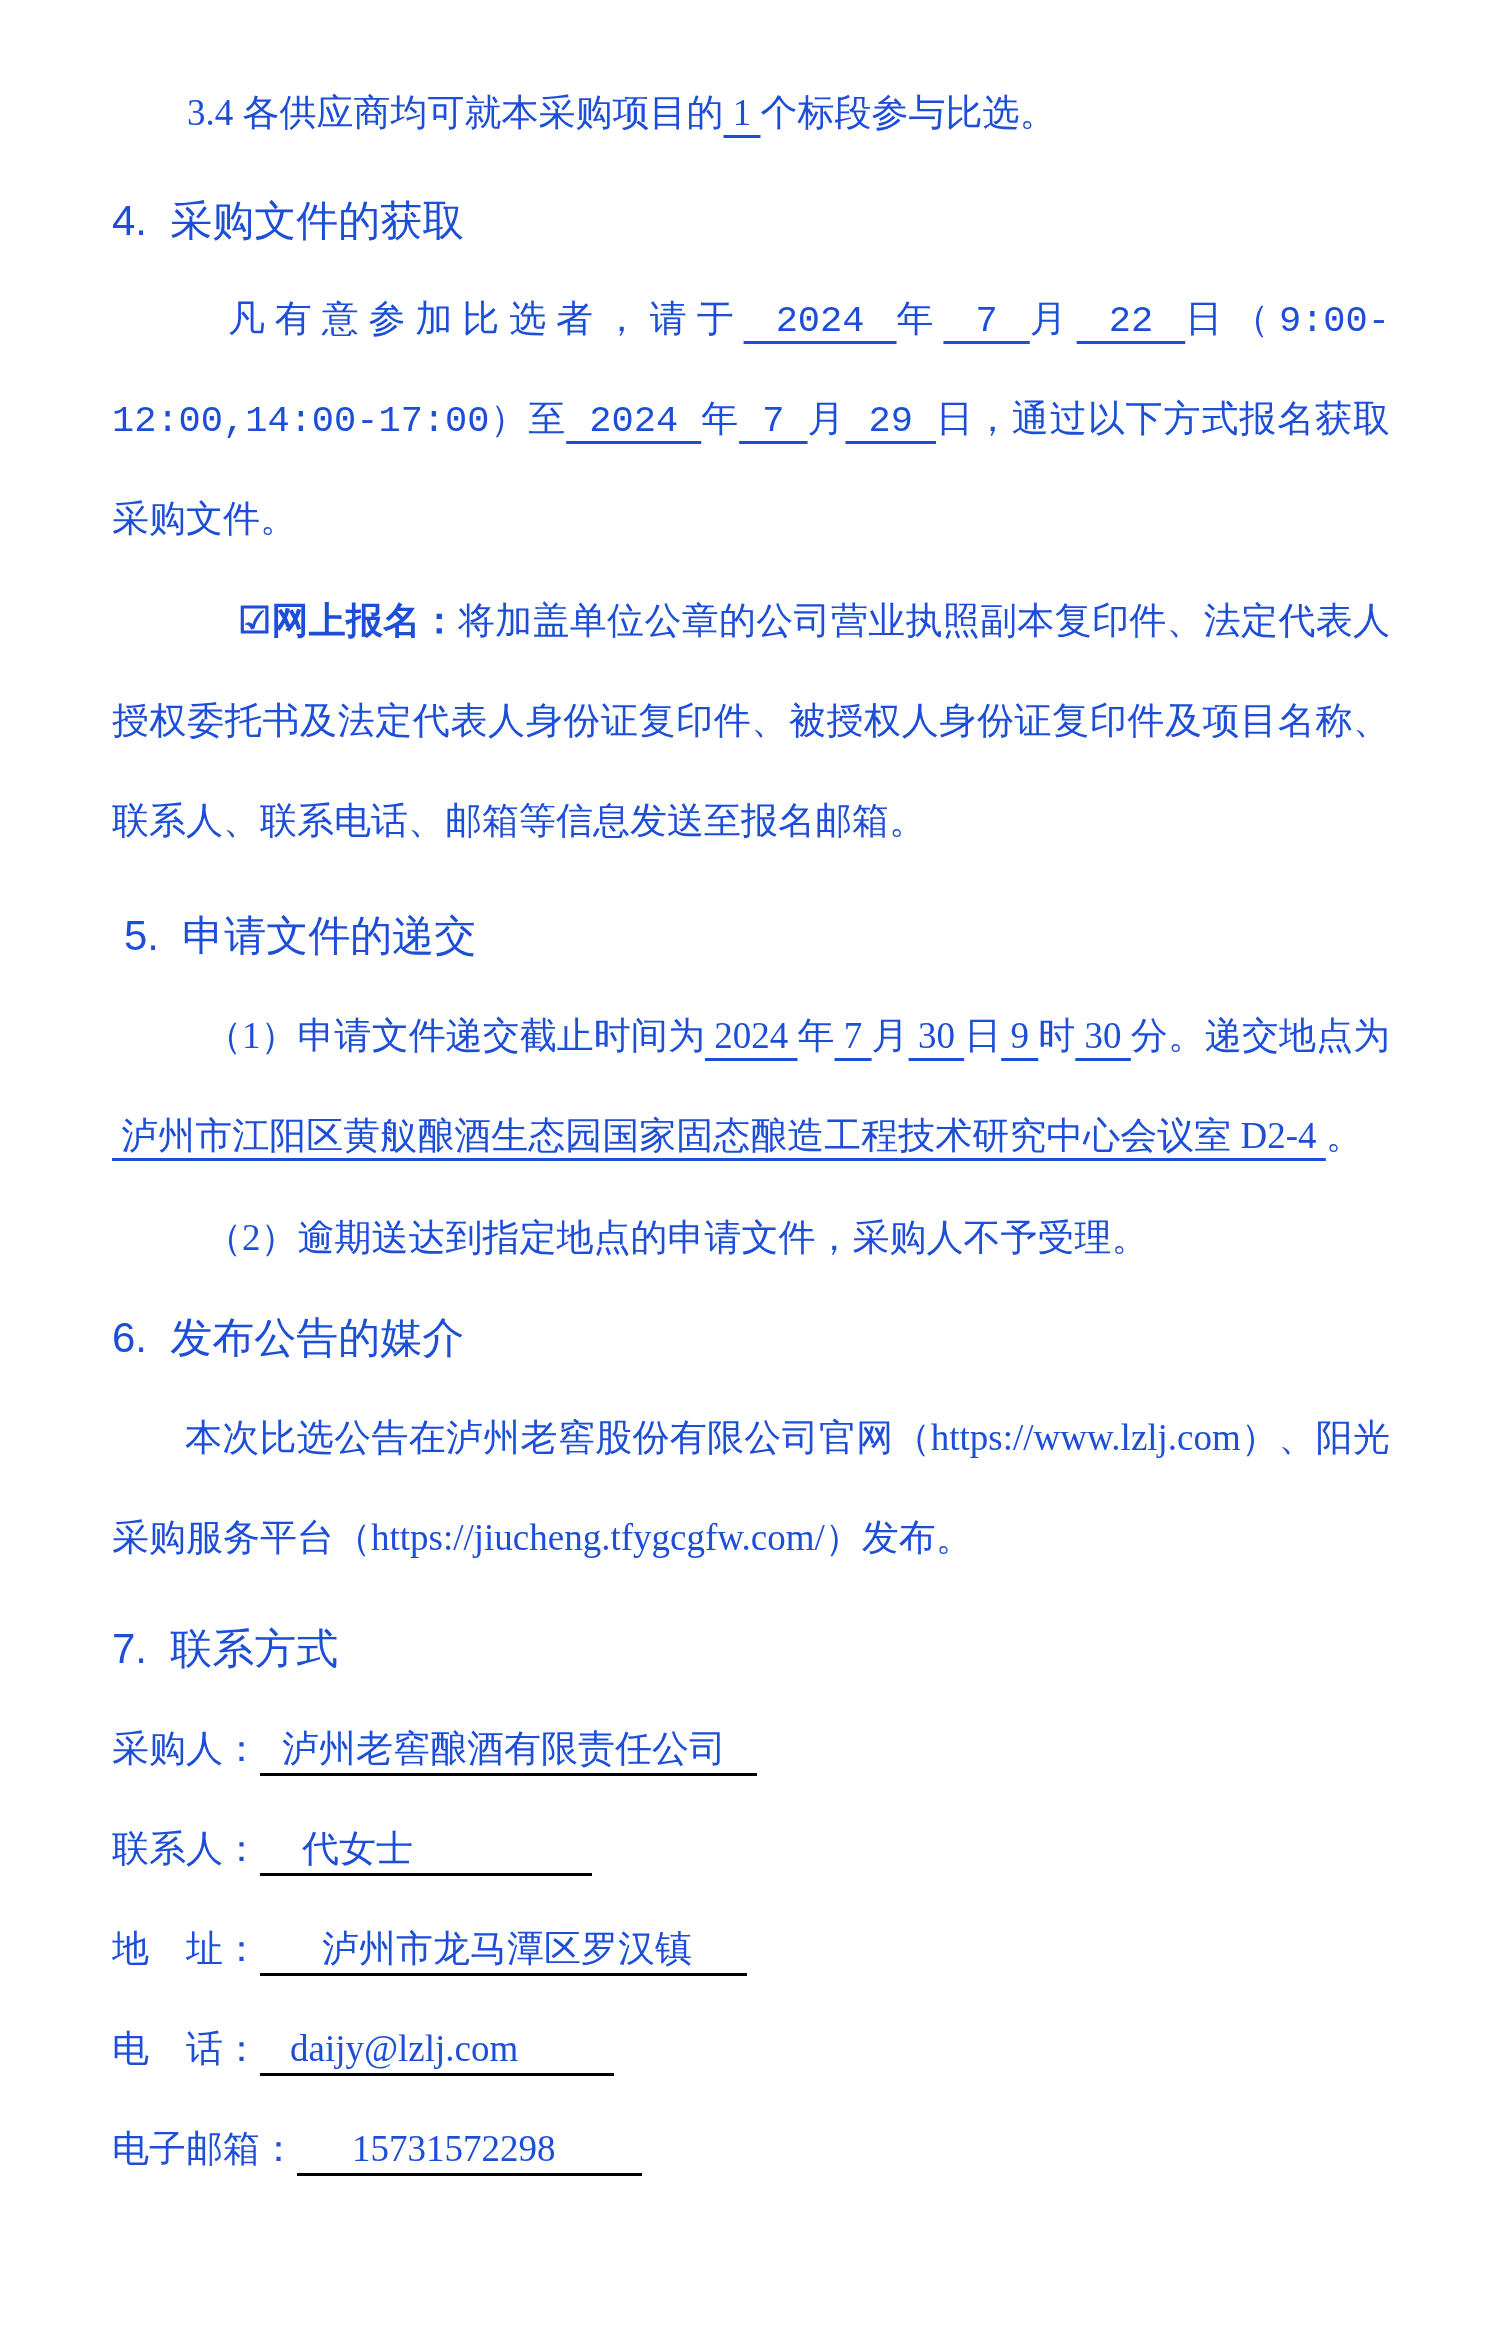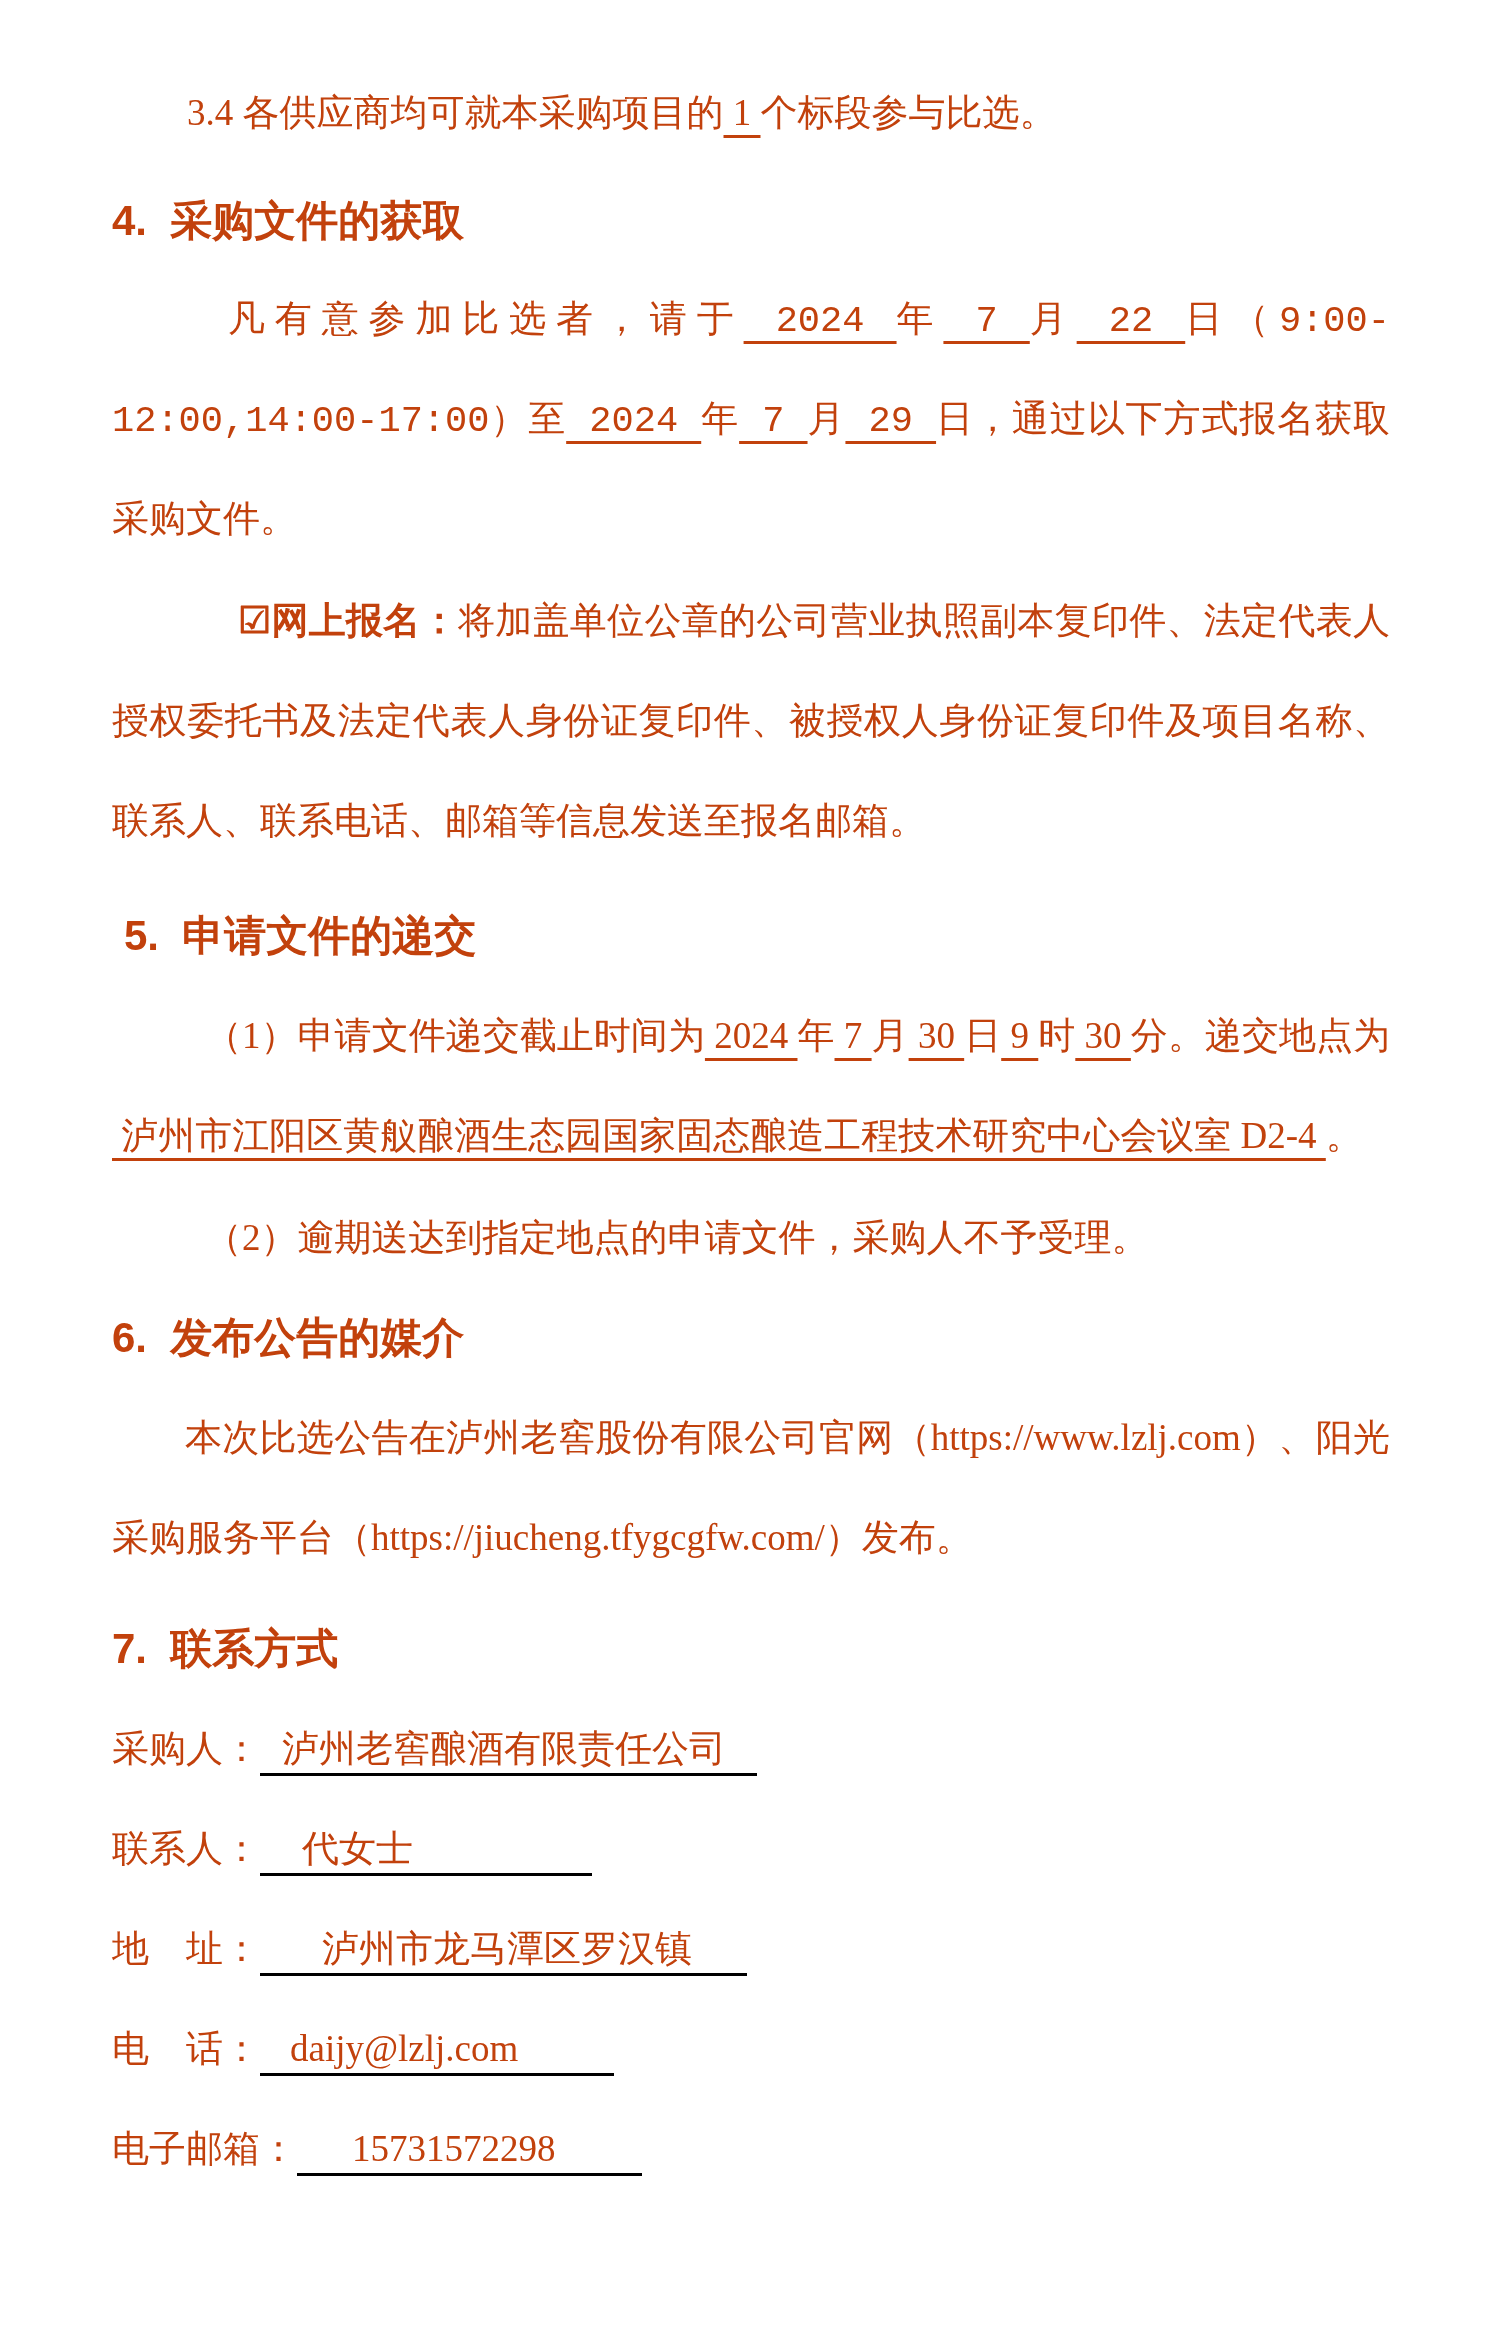--- a/index.html
+++ b/index.html
@@ -6,33 +6,33 @@
   .page{
     position:relative;
     width:1500px;
     height:2352px;
     margin:0 auto;
     background:#ffffff;
     box-sizing:border-box;
     padding:63px 110px 0 112px;
     font-family:"Liberation Serif","DejaVu Serif",serif;
     font-size:37px;
-    color:#c2410c;
+    color:#1d4ed8;
     overflow:hidden;
   }
   p{
     margin:0;
     line-height:100px;
     text-align:justify;
   }
   h2{
     margin:0;
     line-height:100px;
     font-size:42px;
-    font-weight:bold;
+    font-weight:normal;
     font-family:"Liberation Sans","DejaVu Sans",sans-serif;
     white-space:pre;
     text-align:left;
   }
   .ind-clause{text-indent:75px;}
   .ind-std{text-indent:93px;}
   .ind-wide{text-indent:116px;font-family:Liberation Mono, monospace;}
   .ind-check{text-indent:78px;}
   .ind-media{text-indent:73px;}
   .mt8{margin-top:8px;}

